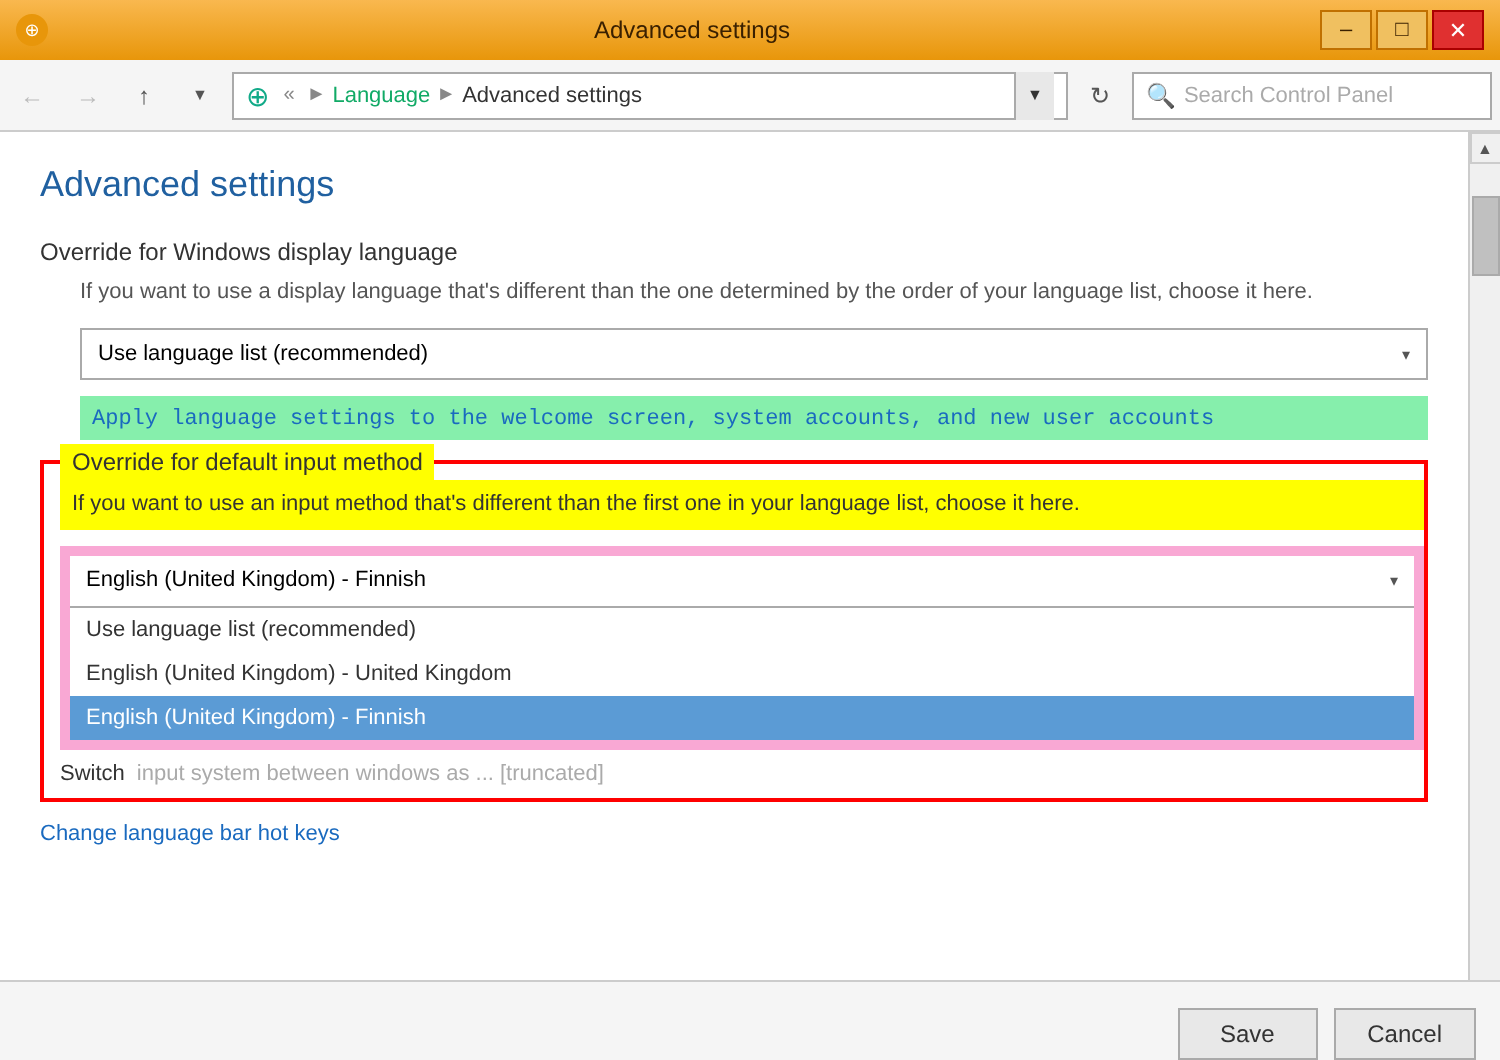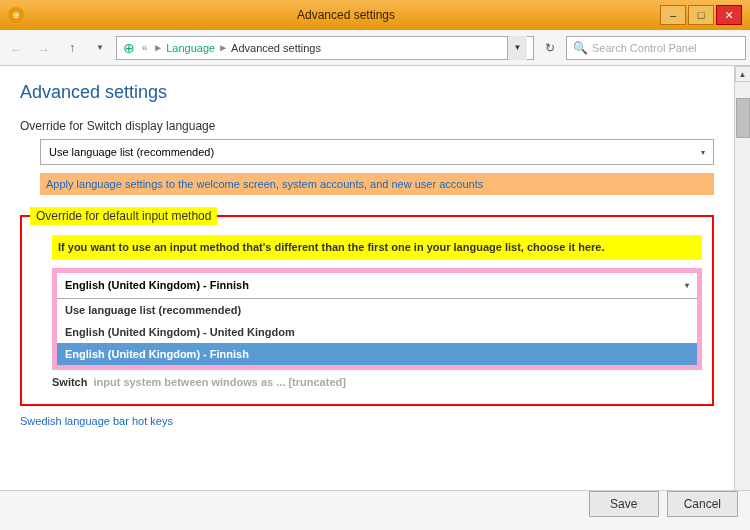--- a/index.html
+++ b/index.html
@@ -167,21 +167,20 @@
       cursor: pointer;
       margin-bottom: 6px;
       position: relative;
     }
     .dropdown-arrow { font-size: 8px; color: #555; }
 
     
     .red-section {
       border: 2px solid red;
       margin: 4px 0;
-      padding: 10px;
       position: relative;
     }
     .red-section-title {
       background: #ffff00;
       font-size: 12px;
       color: #333;
       font-weight: 500;
       padding: 2px 6px;
       position: absolute;
       top: -10px;
@@ -258,21 +257,21 @@
       display: flex; align-items: center; justify-content: center;
       font-size: 8px; color: #555; cursor: pointer;
     }
 
     
     .bottom-bar {
       height: 40px;
       background: #f5f5f5;
       border-top: 1px solid #ccc;
       display: flex;
-      align-items: flex-start;
+      align-items: flex-end;
       justify-content: flex-end;
       padding: 0 12px;
       gap: 8px;
     }
     .action-btn {
       height: 26px;
       min-width: 70px;
       border: 1px solid #aaa;
       background: #e8e8e8;
       cursor: pointer;
@@ -321,37 +320,38 @@
     <span class="search-icon">🔍</span>
     <span style="color:#aaa; font-size:11px;">Search Control Panel</span>
   </div>
 </div>
 
 <div class="main-container">
   <div class="content">
 
     <div class="page-title">Advanced settings</div>
 
-    <div class="section-title">Override for Switch display language</div>
+    <div class="section-title">Override for Windows display language</div>
+    <div class="section-desc" style="margin-left: 20px;">If you want to use a display language that's different than the one determined by the order of your language list, choose it here.</div>
 
     <div style="margin-left: 20px; margin-bottom: 8px; position: relative;">
       <div class="dropdown-select">
         <span>Use language list (recommended)</span>
         <span class="dropdown-arrow">▾</span>
       </div>
     </div>
 
-    <div style="margin-left: 20px; margin-bottom: 20px; background: #fdba74; padding: 4px 6px;">
+    <div style="margin-left: 20px; margin-bottom: 10px; background: #86efac; padding: 4px 6px; font-family: Liberation Mono, monospace;">
       <a class="link-text">Apply language settings to the welcome screen, system accounts, and new user accounts</a>
     </div>
 
     <div class="red-section">
       <div class="red-section-title">Override for default input method</div>
 
-      <div style="margin-top: 8px; margin-left: 20px; font-weight: bold;">
+      <div style="margin-top: 8px; margin-left: 8px;">
         <div class="highlight-desc">If you want to use an input method that's different than the first one in your language list, choose it here.</div>
 
         <div class="dropdown-open">
           <div class="dropdown-header">
             <span>English (United Kingdom) - Finnish</span>
             <span class="dropdown-arrow">▾</span>
           </div>
           <div class="dropdown-list">
             <div class="dropdown-item">
               <span>Use language list (recommended)</span>
@@ -366,21 +366,21 @@
         </div>
 
         <div class="switch-section">
           <span>Switch</span>
           <span style="color: #aaa;">input system between windows as ... [truncated]</span>
         </div>
       </div>
     </div>
 
     <div style="margin: 8px 0 12px 0;">
-      <a class="link-text">Swedish language bar hot keys</a>
+      <a class="link-text">Change language bar hot keys</a>
     </div>
 
   </div>
 
   <div class="scrollbar-track">
     <div class="scrollbar-arrow">▲</div>
     <div class="scrollbar-thumb"></div>
   </div>
 </div>
 

